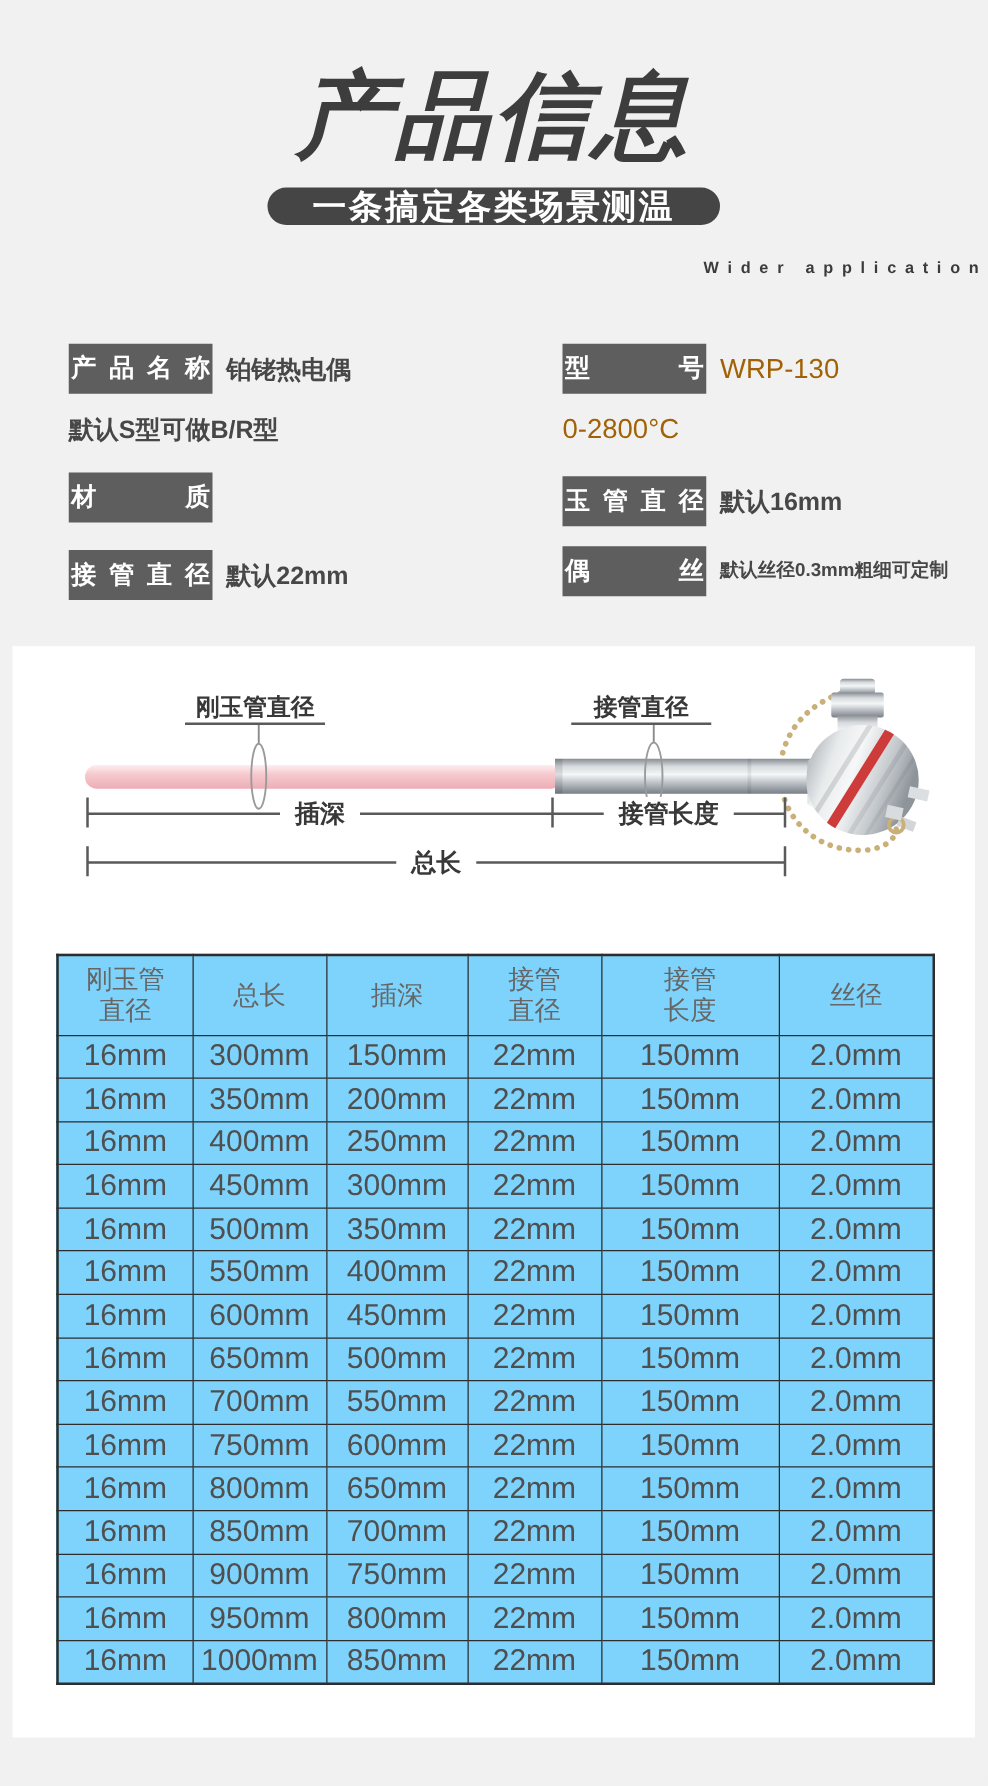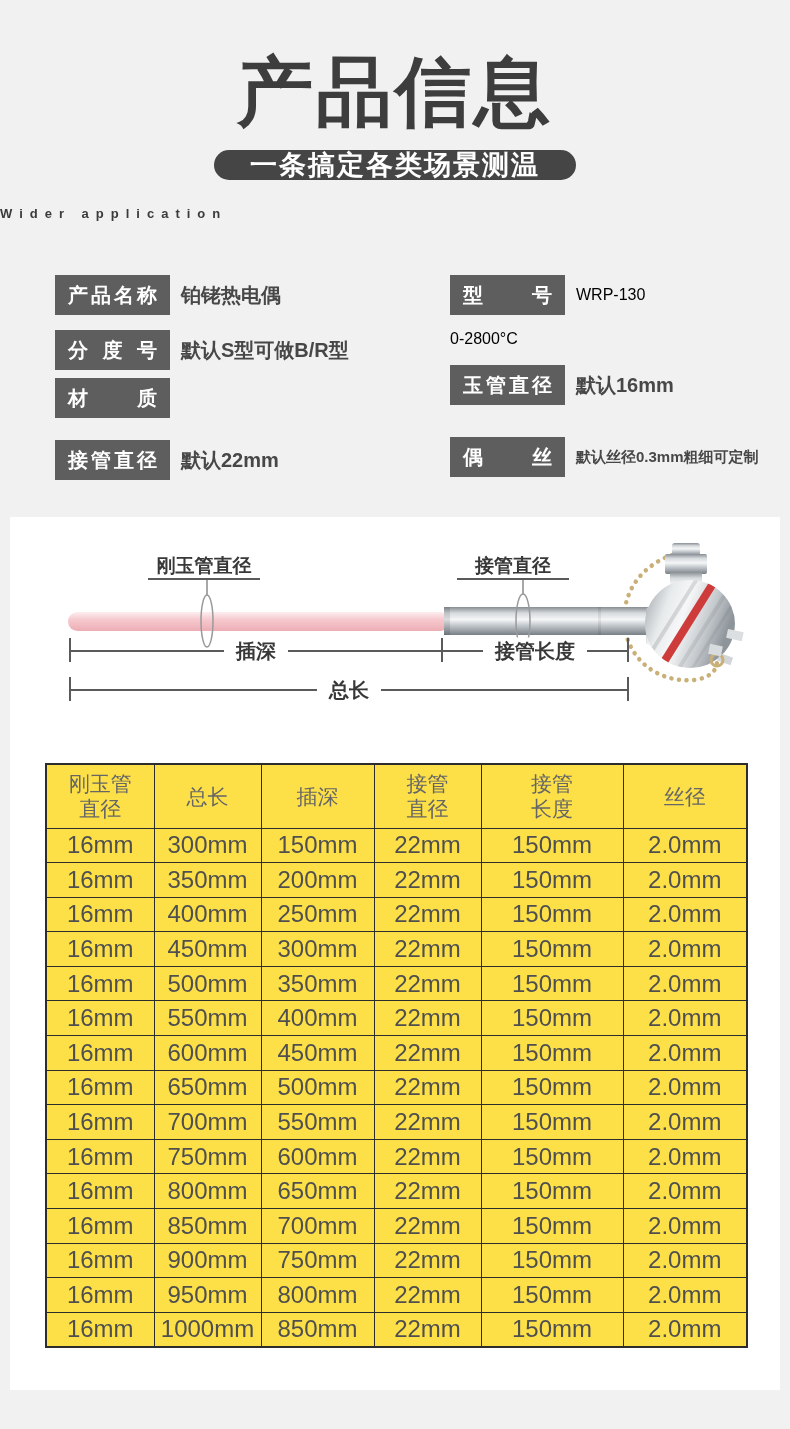--- a/index.html
+++ b/index.html
@@ -6,42 +6,42 @@
   html,body { background:#e9e9e9; }
   body { font-family:"Liberation Sans","DejaVu Sans",sans-serif; }
   .page {
     position:relative; width:790px; height:1429px; margin:0 auto;
     background:#f1f1f1; overflow:hidden;
   }
   
   .title {
     position:absolute; top:42px; left:0; width:100%;
     text-align:center; font-size:76px; font-weight:900;
-    letter-spacing:3px; color:#3d3d3d;
+    letter-spacing:3px; color:#3d3d3d;font-style:italic;
   }
   .pill {
     position:absolute; top:150px; left:50%; transform:translateX(-50%);
     width:362px; height:30px; background:#454545; border-radius:25px;
     display:flex; align-items:center; justify-content:center;
     color:#ffffff; font-size:27px; font-weight:700; letter-spacing:2px;
   }
   .subtitle-en {
-    position:absolute; top:206px; left:0; width:100%; text-align:left;
+    position:absolute; top:206px; left:0; width:100%; text-align:right;
     font-size:13px; font-weight:700; letter-spacing:7px; color:#3b3b3b;
   }
   
   .spec-row { position:absolute; display:flex; gap:11px; align-items:center; }
   .spec-label {
     width:115px; height:40px; flex:0 0 115px; background:#5e5e5e;
     color:#ffffff; font-size:20px; font-weight:700; line-height:40px;
-    padding:0 13px; text-align:justify; text-align-last:justify;
+    padding:0 2px; text-align:justify; text-align-last:justify;
   }
   .spec-value { font-size:20px; font-weight:700; color:#474747; white-space:nowrap; }
   .spec-value.small { font-size:15px; line-height:1.3; white-space:normal; }
-  .spec-value.num { font-size:16px; font-weight:400; color:#000000; }
+  .spec-value.num { font-size:22px; font-weight:400; color:#a16207; }
   
   .panel {
     position:absolute; left:10px; top:517px; width:770px; height:873px;
     background:#ffffff;
   }
   
   .dia-label {
     position:absolute; width:140px; text-align:center;
     font-size:19px; font-weight:700; color:#383838;
   }
@@ -49,21 +49,21 @@
   .dim-line { position:absolute; height:0; border-top:2px solid #5a5a5a; }
   .dim-tick { position:absolute; width:2px; height:24px; background:#5a5a5a; }
   .dim-label {
     position:absolute; transform:translate(-50%,-50%);
     background:#ffffff; padding:0 12px; font-size:20px; font-weight:700;
     color:#383838; white-space:nowrap;
   }
   
   table.size-table {
     position:absolute; left:45px; top:763px; width:701px;
-    border-collapse:collapse; table-layout:fixed; background:#fde047;
+    border-collapse:collapse; table-layout:fixed; background:#7dd3fc;
     border:2px solid #2d2d2d;
   }
   .size-table th, .size-table td {
     border:1.5px solid #2d2d2d; text-align:center; vertical-align:middle;
     padding:0; font-weight:400; overflow:hidden;
   }
   .size-table th {
     height:64px; font-size:21px; line-height:1.2; color:#666666;
     white-space:pre-line;
   }
@@ -79,38 +79,37 @@
     <span>一条搞定各类场景测温</span>
   </div>
   <div class="subtitle-en">Wider application</div>
 
   <section>
     <div class="spec-row" style="left:55px; top:275px;">
       <div class="spec-label">产品名称</div>
       <div class="spec-value">铂铑热电偶</div>
     </div>
     <div class="spec-row" style="left:55px; top:330px;">
-      <div class="spec-label">分 度 号</div>
       <div class="spec-value">默认S型可做B/R型</div>
     </div>
     <div class="spec-row" style="left:55px; top:378px;">
       <div class="spec-label">材 质</div>
     </div>
     <div class="spec-row" style="left:55px; top:440px;">
       <div class="spec-label">接管直径</div>
       <div class="spec-value">默认22mm</div>
     </div>
     <div class="spec-row" style="left:450px; top:275px;justify-content:flex-end;">
       <div class="spec-label">型 号</div>
       <div class="spec-value num">WRP-130</div>
     </div>
     <div class="spec-row" style="left:450px; top:330px;">
       <div class="spec-value num">0-2800°C</div>
     </div>
-    <div class="spec-row" style="left:450px; top:365px;">
+    <div class="spec-row" style="left:450px; top:381px;">
       <div class="spec-label">玉管直径</div>
       <div class="spec-value">默认16mm</div>
     </div>
     <div class="spec-row" style="left:450px; top:437px;">
       <div class="spec-label">偶 丝</div>
       <div class="spec-value small" style="width:230px;">默认丝径0.3mm粗细可定制</div>
     </div>
   </section>
 
   <div class="panel"></div>

